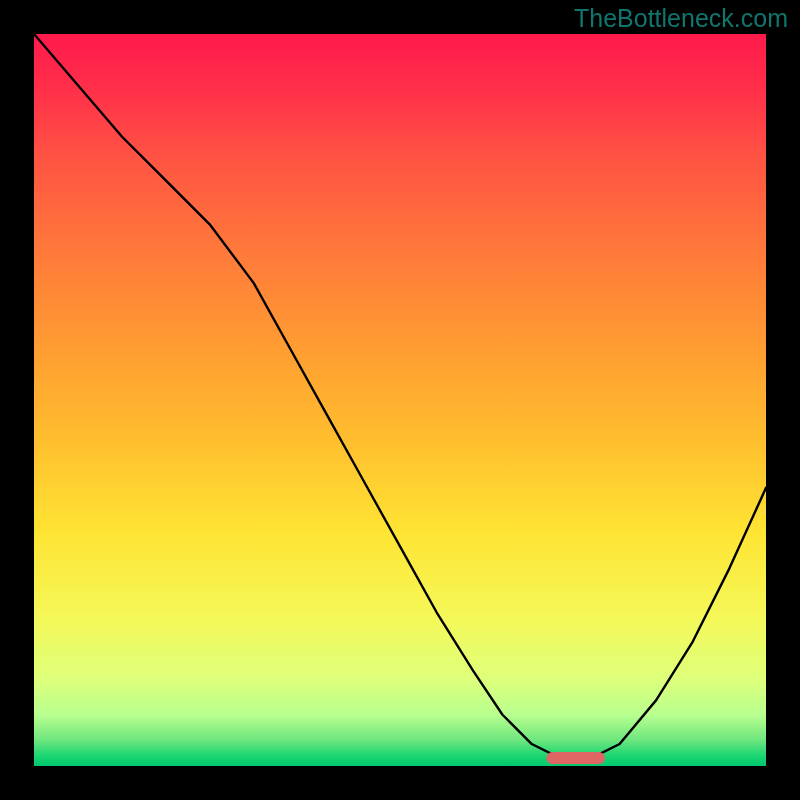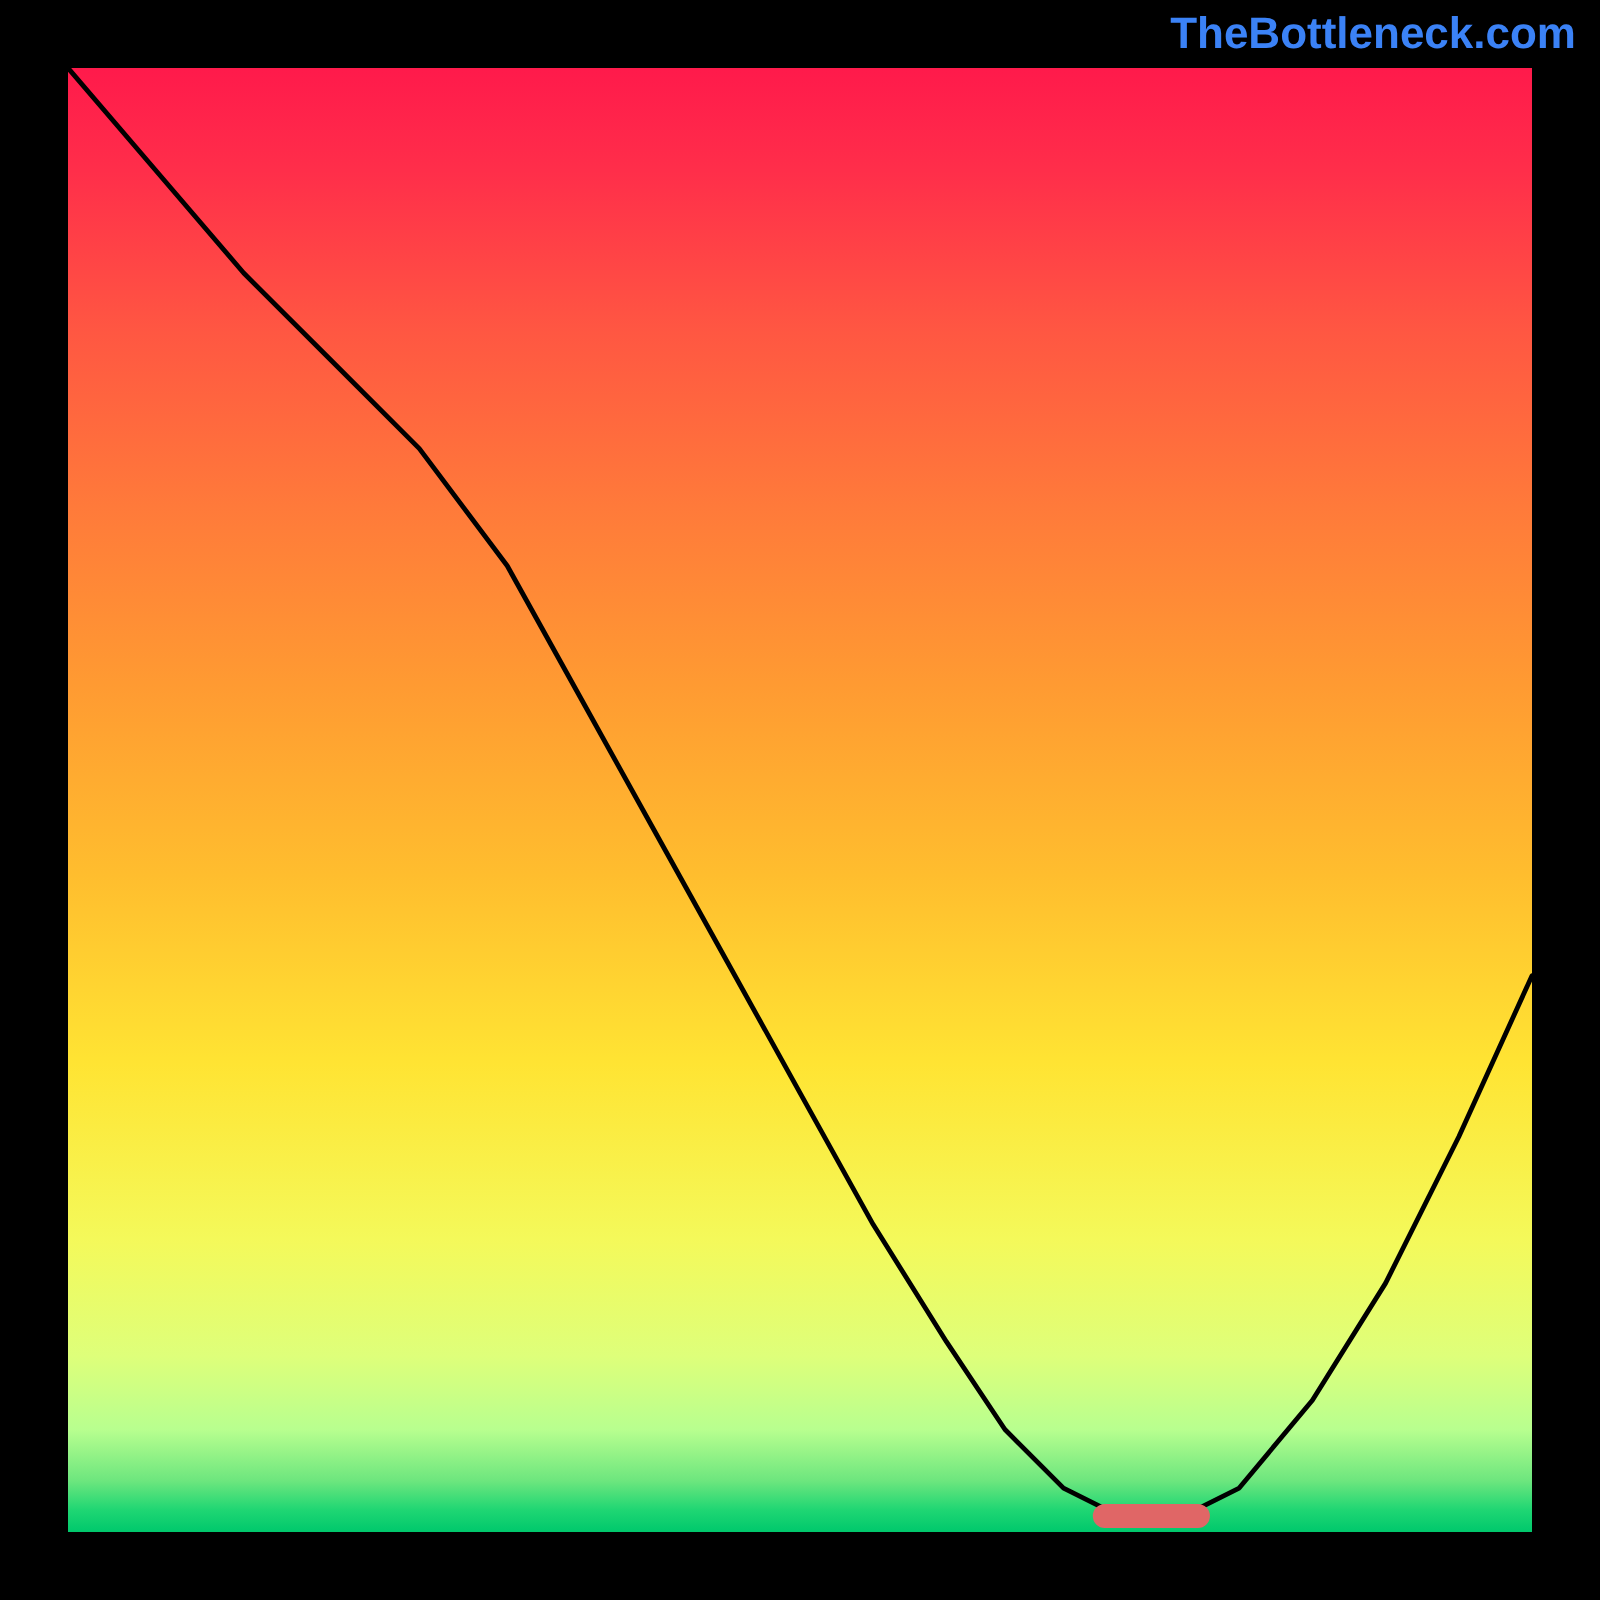--- a/index.html
+++ b/index.html
@@ -14,23 +14,23 @@
   .outer {
     position: relative;
     width: 800px;
     height: 800px;
     background: #000;
   }
   .watermark {
     position: absolute;
     top: 4px;
     right: 12px;
-    color: #3b82f6;
-    font-size: 22px;
-    font-weight: 700;
+    color: #0f766e;
+    font-size: 25px;
+    font-weight: 400;
     z-index: 30;
   }
   .plot-frame {
     position: absolute;
     left: 34px;
     top: 34px;
     width: 732px;
     height: 732px;
     z-index: 5;
   }

